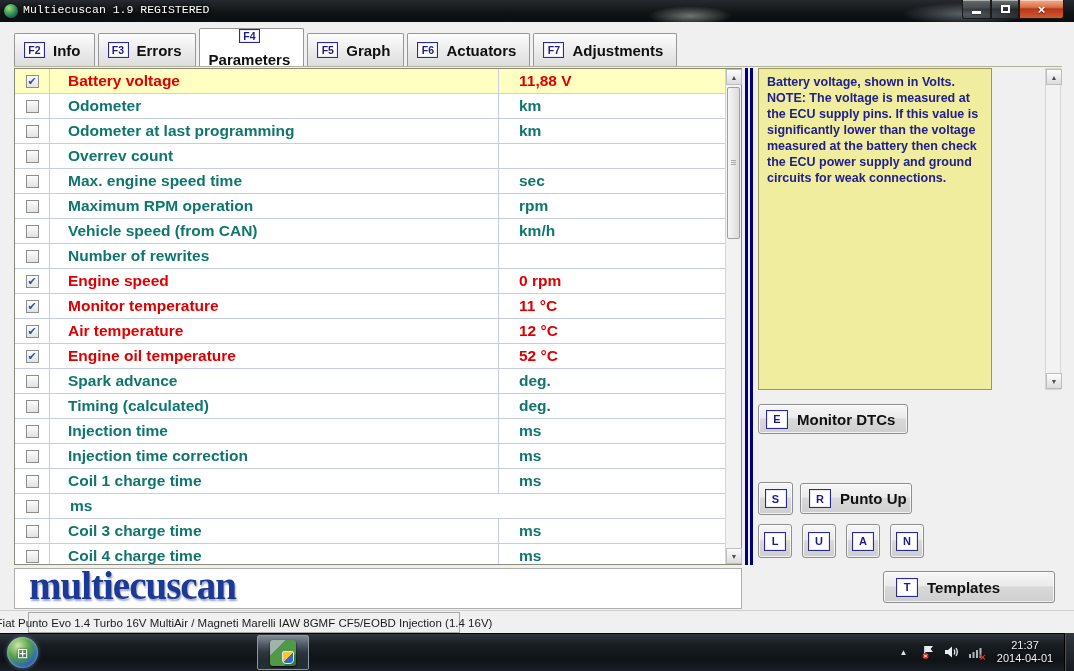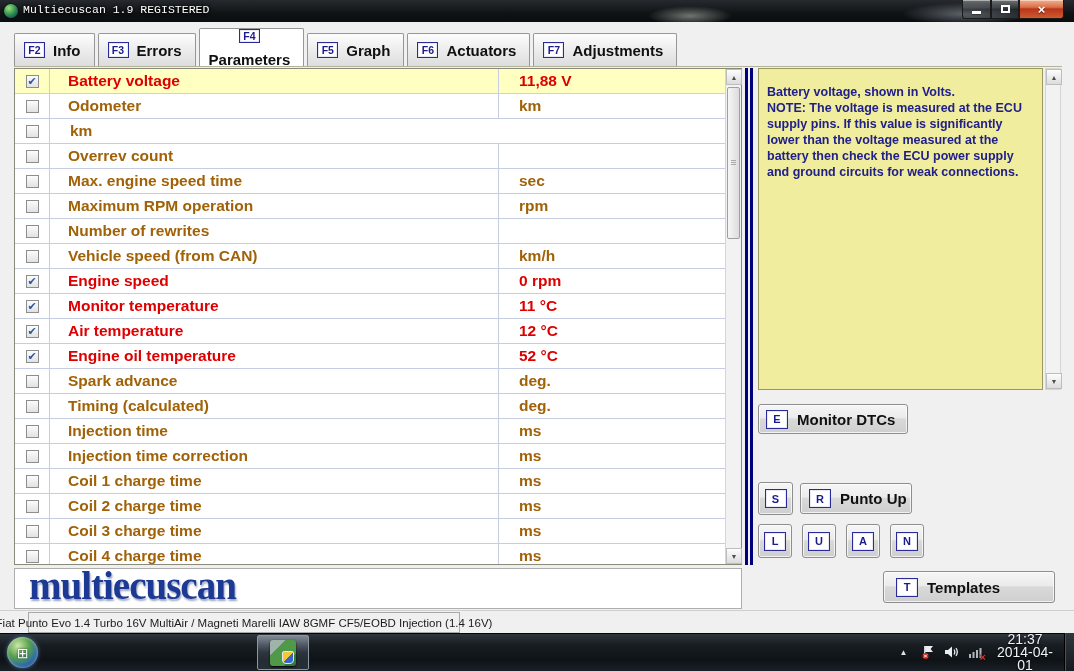--- a/index.html
+++ b/index.html
@@ -51,42 +51,42 @@
   #param-table { position:absolute; left:14px; top:46px; width:728px; height:497px; background:#fff;
     border:1px solid #8a8a7a; display:flex; }
   #param-rows { width:710px; height:100%; overflow:hidden; }
   .trow { display:flex; height:25px; border-bottom:1px solid #c6cde0; background:#fff; align-items:center; }
   .trow.selected { background:#ffffc2; border-bottom-color:#d9d993; }
   .cbcell { width:34px; display:flex; align-items:center; justify-content:center; }
   .cb { width:13px; height:13px; border:1px solid #8d8d8d; background:linear-gradient(#fcfcfc,#e2e2e2);
     display:flex; align-items:center; justify-content:center; font-size:11px; color:#2b5aa5; line-height:11px; }
   .ncell { width:449px; padding-left:18px; border-left:1px solid #c6cde0; align-self:stretch; display:flex; align-items:center; }
   .vcell { flex:1; padding-left:20px; border-left:1px solid #c6cde0; align-self:stretch; display:flex; align-items:center; }
-  .ncell, .vcell { font-size:15.5px; font-weight:bold; color:#a16207; white-space:nowrap; overflow:hidden; }
+  .ncell, .vcell { font-size:15.5px; font-weight:bold; color:#0f766e; white-space:nowrap; overflow:hidden; }
   .trow.checked .ncell, .trow.checked .vcell { color:#de0000; }
 
   
   .vscroll { width:16px; background:#f2f2f2; border-left:1px solid #d5d5d5; position:relative; }
   .sb-arrow { position:absolute; left:0; width:16px; height:16px; background:linear-gradient(#fdfdfd,#dcdcdc);
     border:1px solid #bdbdbd; color:#4f4f4f; font-size:7px; display:flex; align-items:center; justify-content:center; }
   .sb-up { top:0; }
   .sb-down { bottom:0; }
   .sb-thumb { position:absolute; left:1px; width:13px; background:linear-gradient(90deg,#f6f6f6,#dcdcdc);
     border:1px solid #9f9f9f; border-radius:2px; }
   .sb-grip { position:absolute; left:3px; right:3px; top:50%; height:5px; margin-top:-3px;
     background:repeating-linear-gradient(#aaa 0 1px, transparent 1px 2px); }
 
   
   #splitter { position:absolute; left:745px; top:46px; width:10px; height:497px; }
   #splitter .bar { position:absolute; top:0; width:3px; height:100%; background:#00007d; }
   #splitter .b1 { left:0; } #splitter .b2 { left:5px; }
 
   
-  #desc-box { position:absolute; left:758px; top:46px; width:285px; height:322px; background:#f0ed9e;
-    border:1px solid #98985f; padding:15px 8px; font-size:12.5px; font-weight:bold; color:#20208a;
+  #desc-box { position:absolute; left:758px; top:46px; width:234px; height:322px; background:#f0ed9e;
+    border:1px solid #98985f; padding:5px 8px; font-size:12.5px; font-weight:bold; color:#20208a;
     line-height:16px; white-space:pre-line; }
   #desc-scroll { position:absolute; left:1045px; top:46px; width:16px; height:322px; background:#f2f2f2; border:1px solid #d5d5d5; }
 
   .btn { background:linear-gradient(#f6f6f6,#ebebeb 45%,#d9d9d9 50%,#cfcfcf); border:1px solid #8e8e8e;
     border-radius:3px; box-shadow:inset 0 0 0 1px rgba(255,255,255,.7); display:flex; align-items:center;
     gap:9px; font-size:15px; font-weight:bold; color:#101010; font-family:"Liberation Sans",sans-serif; }
   .btn .keybox { width:22px; height:19px; font-size:11px; }
   #btn-monitor { position:absolute; left:758px; top:382px; width:150px; height:30px; padding-left:7px; }
   #btn-s { position:absolute; left:758px; top:460px; width:35px; height:33px; justify-content:center; }
   #btn-autoup { position:absolute; left:800px; top:461px; width:112px; height:31px; padding-left:8px; }
@@ -113,21 +113,21 @@
     background:linear-gradient(rgba(210,225,240,.5), rgba(120,140,160,.25) 50%, rgba(70,85,100,.3)); display:flex; align-items:center; justify-content:center; }
   .mes-icon { width:26px; height:26px; border-radius:3px; position:relative; overflow:hidden;
     background:linear-gradient(135deg,#9fb3a8 0 30%, #4f9a48 30% 75%, #2f7a3a 75%); box-shadow:0 1px 2px #000; }
   .mes-icon::after { content:""; position:absolute; right:2px; bottom:2px; width:10px; height:11px;
     background:linear-gradient(135deg,#f3c63e 50%, #3766c8 50%); border-radius:2px 2px 4px 4px; border:1px solid #e8e8e8; }
 
   #tray { position:absolute; left:896px; top:633px; width:168px; height:38px; display:flex; align-items:center; gap:9px; color:#e8e8e8; }
   .tray-ico { width:15px; height:15px; display:flex; align-items:center; justify-content:center; position:relative; }
   .tray-up { font-size:8px; color:#dfe3e8; }
   .badge-x { position:absolute; right:-3px; bottom:-3px; color:#e03020; font-weight:bold; font-size:11px; text-shadow:0 0 2px #000; }
-  #clock { margin-left:2px; width:62px; text-align:center; font-size:14px; line-height:13px; color:#eef2f6; text-shadow:0 1px 2px #000; }
+  #clock { margin-left:2px; width:62px; text-align:center; font-size:11px; line-height:13px; color:#eef2f6; text-shadow:0 1px 2px #000; }
   #show-desktop { position:absolute; left:1064px; top:633px; width:10px; height:38px; border-left:1px solid #000;
     box-shadow:inset 1px 0 0 #4a5158; background:linear-gradient(#30373e,#171b1f); }
 </style>
 </head>
 <body>
 
 <div id="screen">
 
   <div id="titlebar">
     <span id="app-icon"></span>
@@ -188,20 +188,21 @@
     <span class="cbcell">
               <span class="cb"></span>
             </span>
     <span class="ncell row-name">Odometer</span>
     <span class="vcell row-value">km</span>
   </div>
           <div class="trow">
     <span class="cbcell">
               <span class="cb"></span>
             </span>
+    <span class="ncell row-name">Odometer at last programming</span>
     <span class="vcell row-value">km</span>
   </div>
           <div class="trow">
     <span class="cbcell">
               <span class="cb"></span>
             </span>
     <span class="ncell row-name">Overrev count</span>
     <span class="vcell row-value"></span>
   </div>
           <div class="trow">
@@ -215,30 +216,30 @@
     <span class="cbcell">
               <span class="cb"></span>
             </span>
     <span class="ncell row-name">Maximum RPM operation</span>
     <span class="vcell row-value">rpm</span>
   </div>
           <div class="trow">
     <span class="cbcell">
               <span class="cb"></span>
             </span>
+    <span class="ncell row-name">Vehicle speed (from CAN)</span>
+    <span class="vcell row-value">km/h</span>
+  </div>
+          <div class="trow">
+    <span class="cbcell">
+              <span class="cb"></span>
+            </span>
     <span class="ncell row-name">Number of rewrites</span>
     <span class="vcell row-value"></span>
   </div>
-          <div class="trow">
-    <span class="cbcell">
-              <span class="cb"></span>
-            </span>
-    <span class="ncell row-name">Vehicle speed (from CAN)</span>
-    <span class="vcell row-value">km/h</span>
-  </div>
           <div class="trow checked">
     <span class="cbcell">
               <span class="cb">✔</span>
             </span>
     <span class="ncell row-name">Engine speed</span>
     <span class="vcell row-value">0 rpm</span>
   </div>
           <div class="trow checked">
     <span class="cbcell">
               <span class="cb">✔</span>
@@ -292,21 +293,20 @@
     <span class="cbcell">
               <span class="cb"></span>
             </span>
     <span class="ncell row-name">Coil 1 charge time</span>
     <span class="vcell row-value">ms</span>
   </div>
           <div class="trow">
     <span class="cbcell">
               <span class="cb"></span>
             </span>
-    <span class="ncell row-name">Coil 2 charge time</span>
     <span class="vcell row-value">ms</span>
   </div>
           <div class="trow">
     <span class="cbcell">
               <span class="cb"></span>
             </span>
     <span class="ncell row-name">Coil 3 charge time</span>
     <span class="vcell row-value">ms</span>
   </div>
           <div class="trow">

